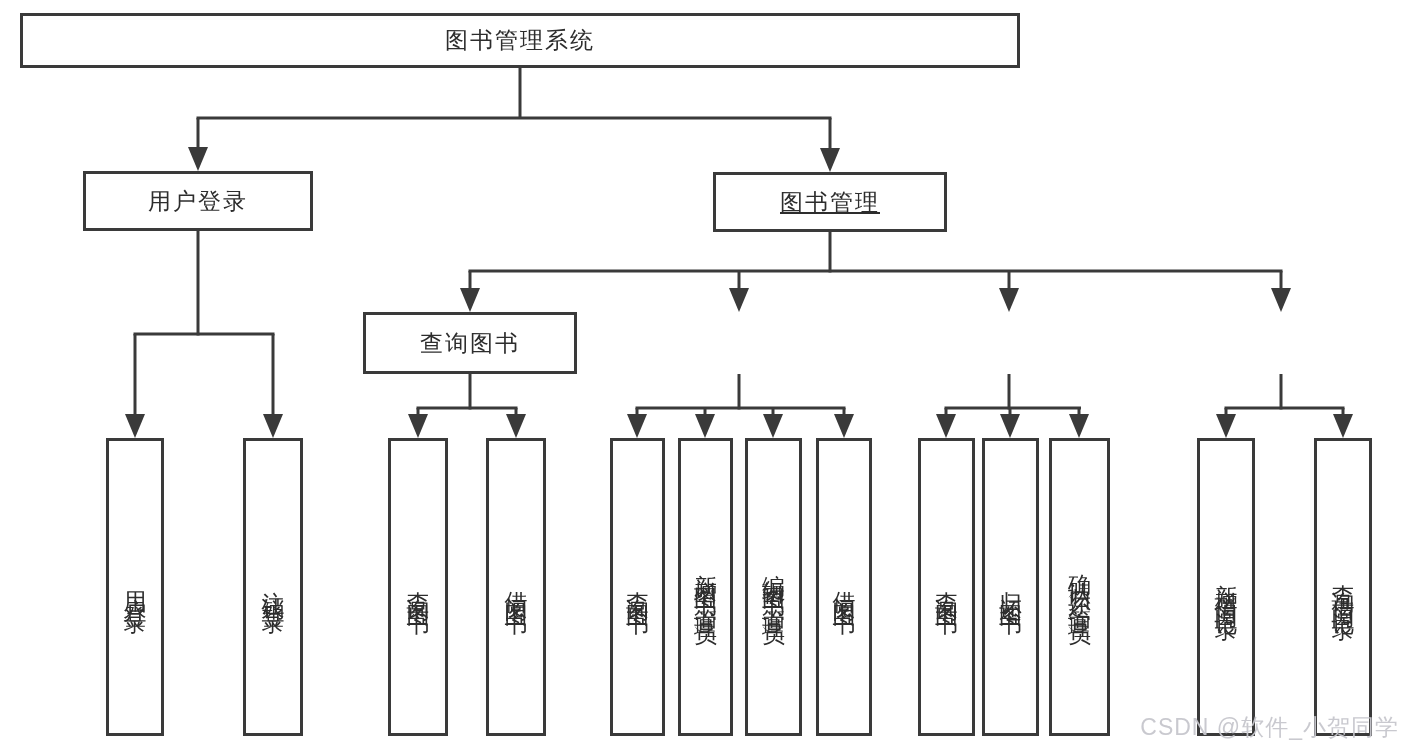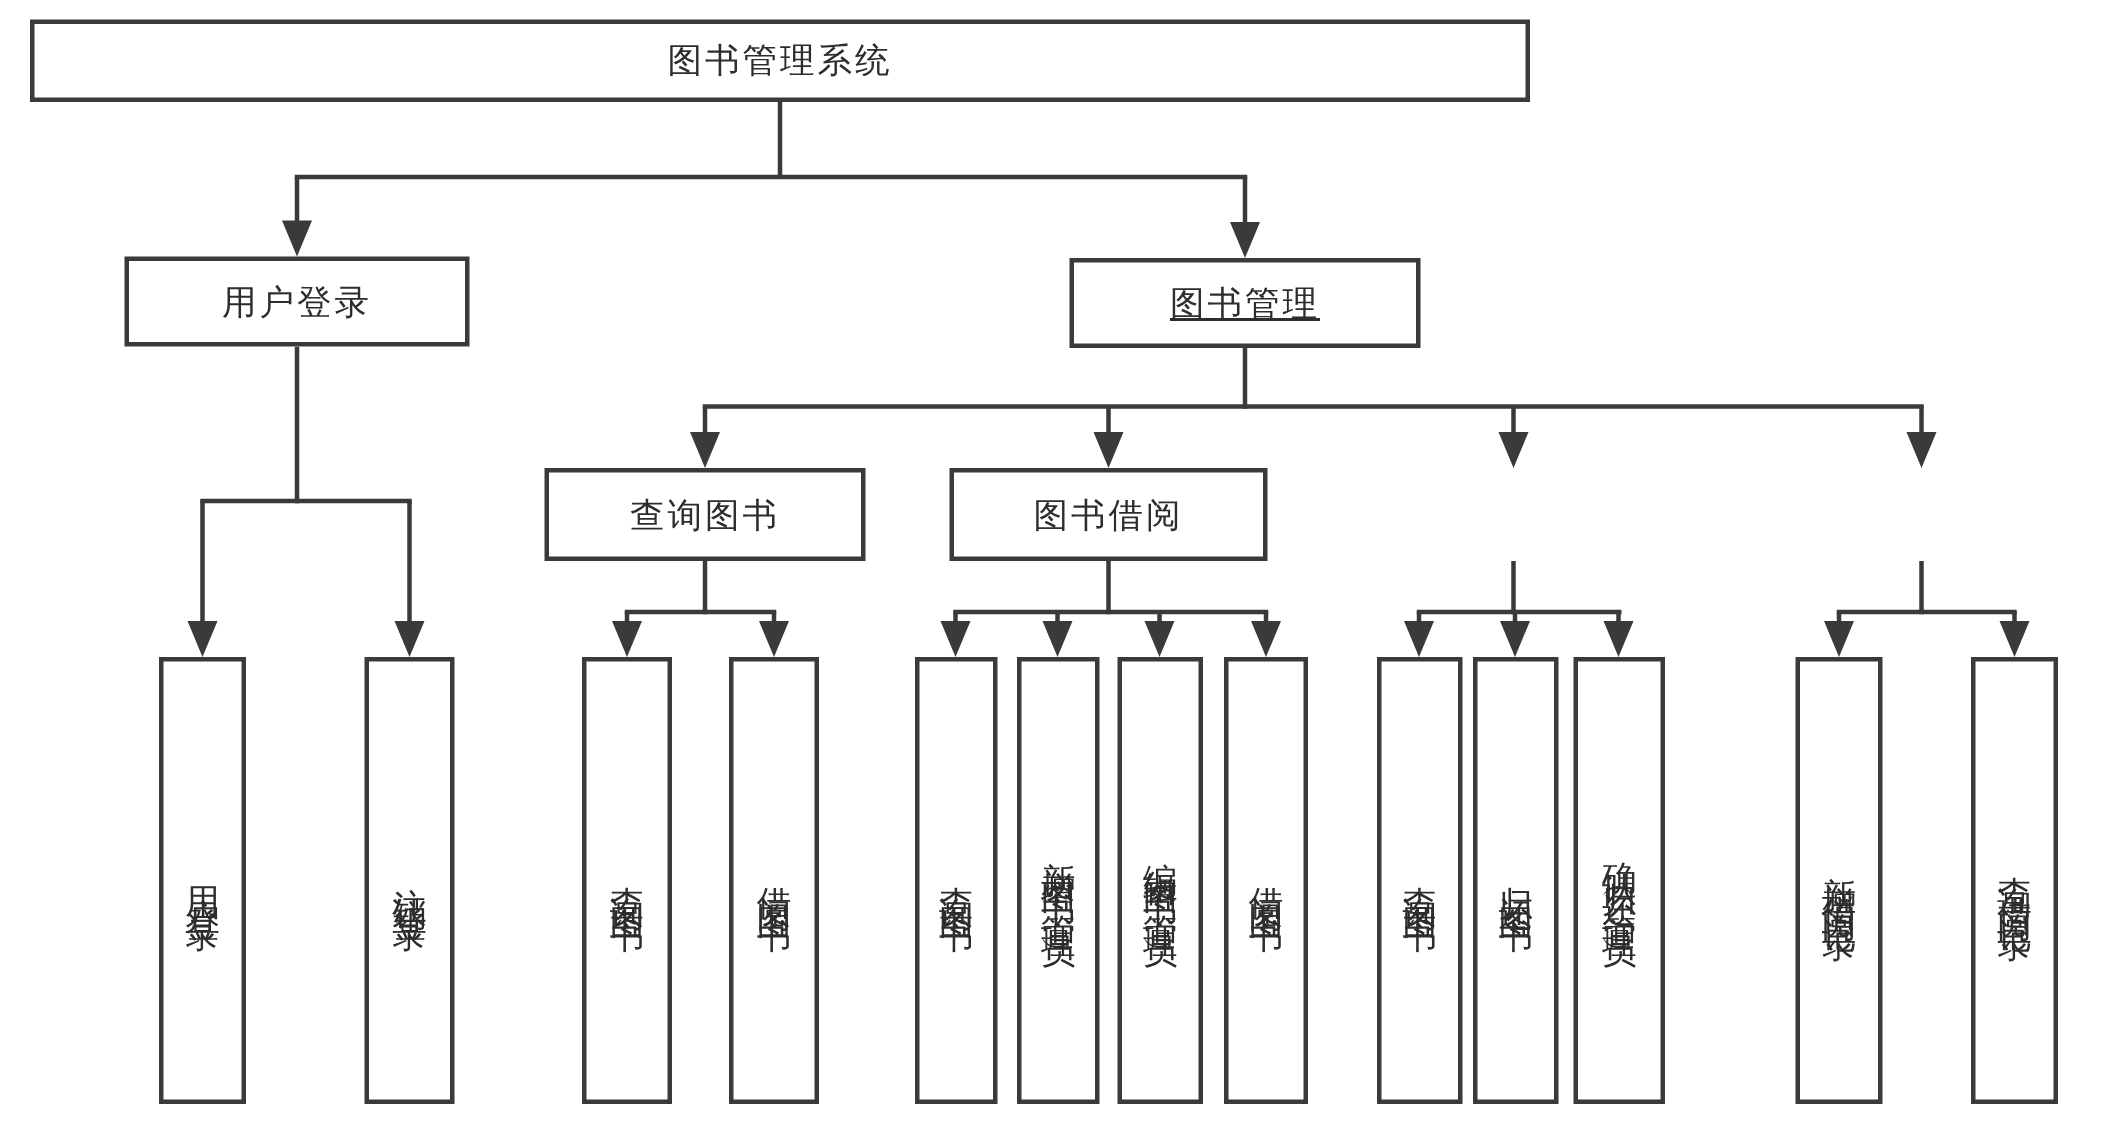--- a/index.html
+++ b/index.html
@@ -103,34 +103,34 @@
       <polygon points="1333,414 1353,414 1343,438"></polygon>
     </g>
   </svg>
 
   <div class="node h" style="left:20px;top:13px;width:1000px;height:55px;">图书管理系统</div>
 
   <div class="node h" style="left:83px;top:171px;width:230px;height:60px;">用户登录</div>
   <div class="node h" style="left:713px;top:172px;width:234px;height:60px;text-decoration:underline;">图书管理</div>
 
   <div class="node h" style="left:363px;top:312px;width:214px;height:62px;">查询图书</div>
-  <div class="node h" style="left:633px;top:312px;width:212px;height:62px;">图书借阅</div>
 
   <div class="node v" style="left:106px;top:438px;width:58px;height:298px;">用户登录</div>
   <div class="node v" style="left:243px;top:438px;width:60px;height:298px;">注销登录</div>
 
   <div class="node v" style="left:388px;top:438px;width:60px;height:298px;">查询图书</div>
   <div class="node v" style="left:486px;top:438px;width:60px;height:298px;">借阅图书</div>
 
   <div class="node v" style="left:610px;top:438px;width:55px;height:298px;">查询图书</div>
   <div class="node v" style="left:678px;top:438px;width:55px;height:298px;">新增图书（管理员）</div>
   <div class="node v" style="left:745px;top:438px;width:57px;height:298px;">编辑图书（管理员）</div>
   <div class="node v" style="left:816px;top:438px;width:56px;height:298px;">借阅图书</div>
 
   <div class="node v" style="left:918px;top:438px;width:57px;height:298px;">查询图书</div>
   <div class="node v" style="left:982px;top:438px;width:57px;height:298px;">归还图书</div>
   <div class="node v" style="left:1049px;top:438px;width:61px;height:298px;">确认归还（管理员）</div>
 
   <div class="node v" style="left:1197px;top:438px;width:58px;height:298px;">新增借阅记录</div>
   <div class="node v" style="left:1314px;top:438px;width:58px;height:298px;">查询借阅记录</div>
 
+  <div class="watermark">CSDN @软件_小贺同学</div>
 
 </div>
 
 </body></html>

